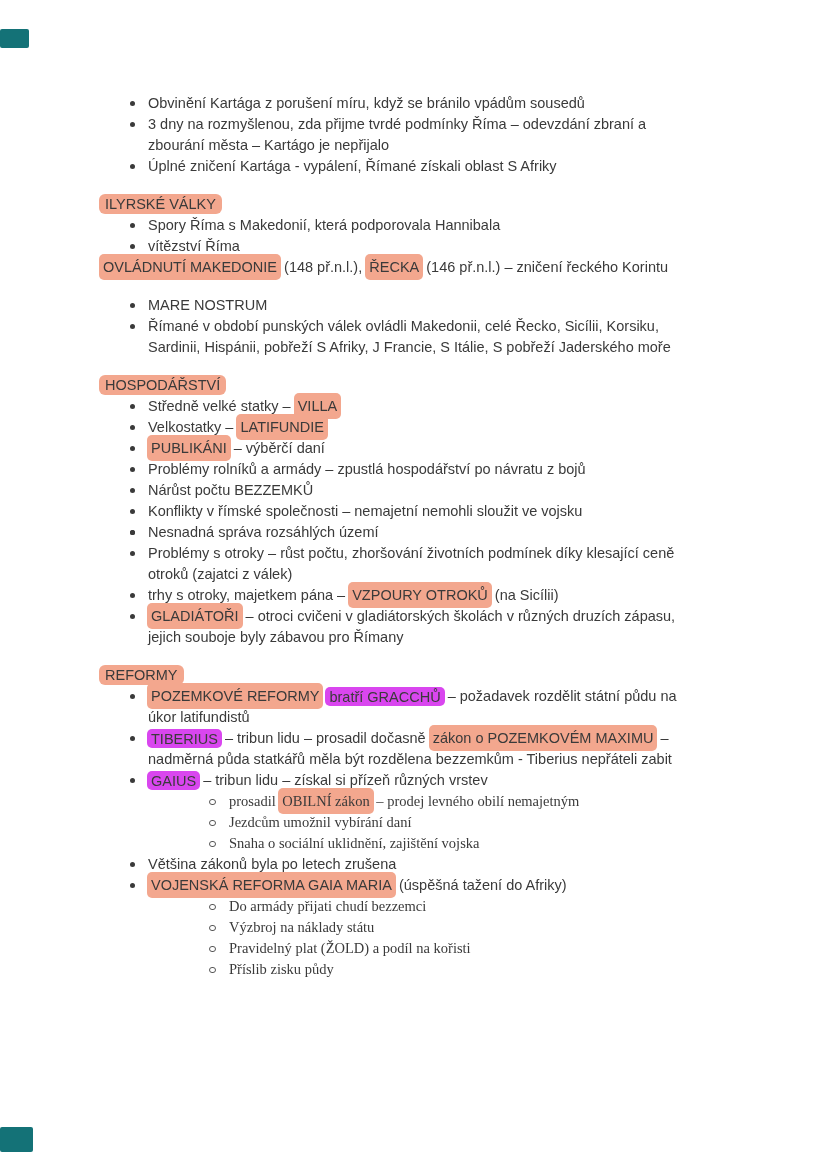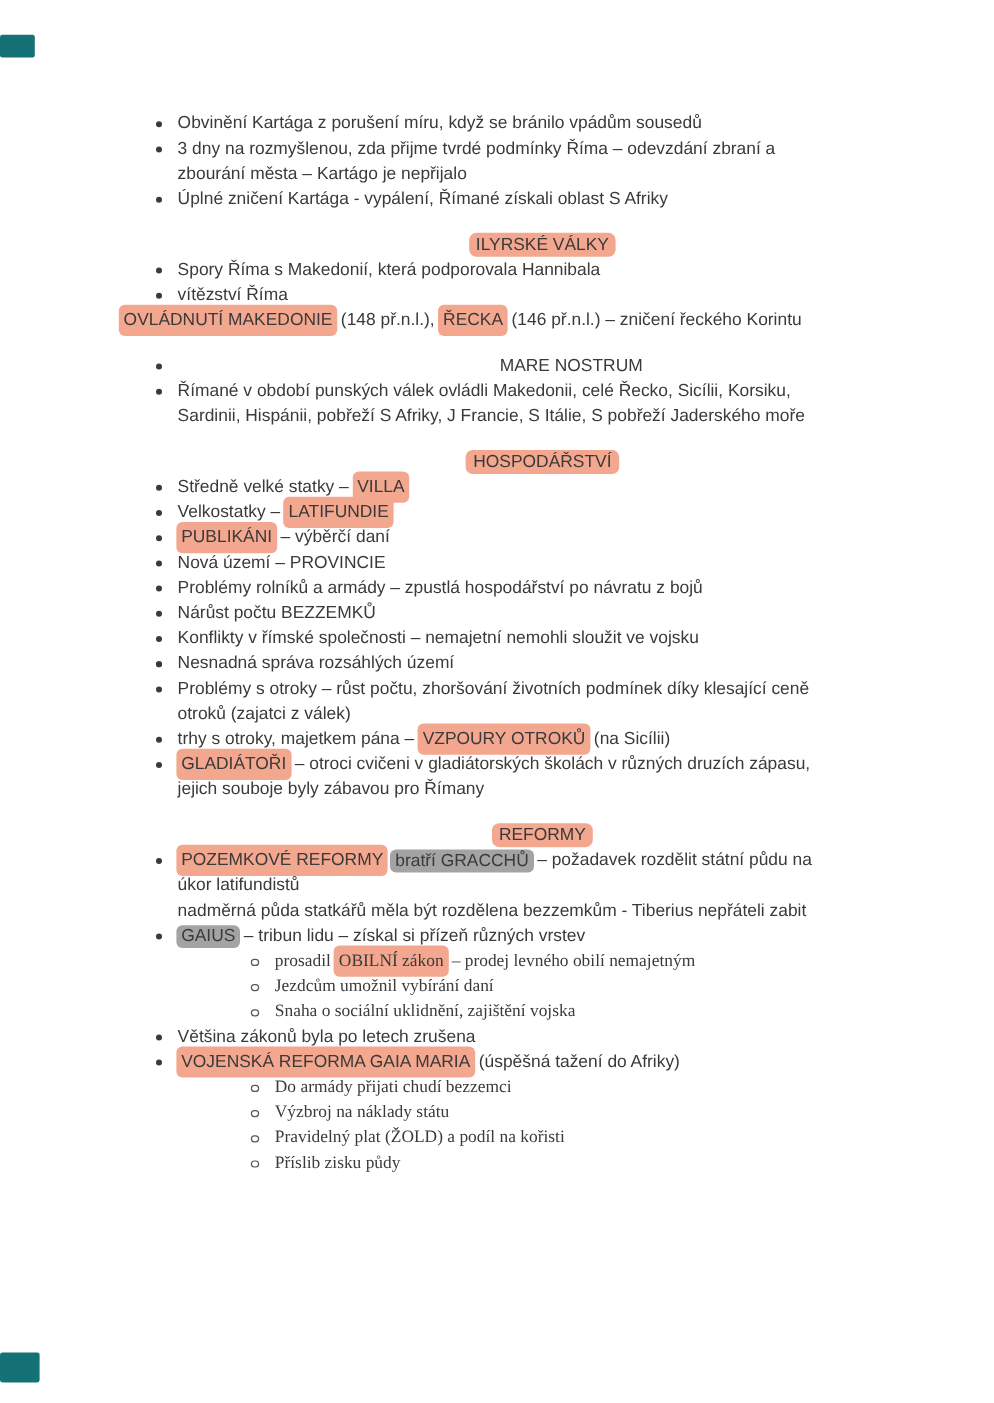--- a/index.html
+++ b/index.html
@@ -8,40 +8,40 @@
     background: #ffffff;
     overflow: hidden;
     position: relative;
     font-family: "Liberation Sans", "DejaVu Sans", sans-serif;
     font-size: 14.5px;
     line-height: 21px;
     color: #3a3a3a;
   }
   .doc { padding: 93px 24px 0 100px; }
   .row { position: relative; white-space: nowrap; }
-  .gap { margin-top: 17px; text-align: center; }
+  .gap { margin-top: 17px; }
   .bullet   { margin-left: 28px;  padding-left: 20px; }
   .subbullet{ margin-left: 107px; padding-left: 22px; font-family: Liberation Serif, serif; }
   .paragraph{ margin-left: 0; }
   .heading  { margin-left: 0; }
   .marker { position: absolute; display: inline-block; }
   .marker.dot {
     left: 2px; top: 8px; width: 5px; height: 5px;
     border-radius: 50%; background: #3a3a3a;
   }
   .marker.circle {
     left: 2px; top: 7.5px; width: 4.5px; height: 4.5px;
     border-radius: 50%; border: 1.3px solid #565656; background: transparent;
   }
   .hl-salmon {
     background: #f3a78e; border-radius: 5px;
     padding: 5px 4px; margin: 0 -1px;
   }
   .hl-yellow {
-    background: #a3a3a3; border-radius: 5px;
+    background: #d946ef; border-radius: 5px;
     padding: 1.5px 4px; margin: 0 -1px;
   }
   .heading .hl-salmon { padding: 2px 6px; border-radius: 6px; }
   .corner-mark { position: absolute; left: 0; background: #147277; border-radius: 2px; }
   #corner-top    { top: 29px;   width: 29px; height: 19px; }
   #corner-bottom { top: 1127px; width: 33px; height: 25px; }
 </style>
 </head>
 <body>
 
@@ -57,34 +57,34 @@
     <div class="row bullet"><span class="marker dot"></span><span>Spory Říma s Makedonií, která podporovala Hannibala</span></div>
     <div class="row bullet"><span class="marker dot"></span><span>vítězství Říma</span></div>
     <div class="row paragraph"><span class="hl-salmon">OVLÁDNUTÍ MAKEDONIE</span><span> (148 př.n.l.), </span><span class="hl-salmon">ŘECKA</span><span> (146 př.n.l.) – zničení řeckého Korintu</span></div>
     <div class="row bullet gap"><span class="marker dot"></span><span>MARE NOSTRUM</span></div>
     <div class="row bullet"><span class="marker dot"></span><span>Římané v období punských válek ovládli Makedonii, celé Řecko, Sicílii, Korsiku,</span></div>
     <div class="row bullet cont"><span>Sardinii, Hispánii, pobřeží S Afriky, J Francie, S Itálie, S pobřeží Jaderského moře</span></div>
     <div class="row heading gap"><span class="hl-salmon">HOSPODÁŘSTVÍ</span></div>
     <div class="row bullet"><span class="marker dot"></span><span>Středně velké statky – </span><span class="hl-salmon">VILLA</span></div>
     <div class="row bullet"><span class="marker dot"></span><span>Velkostatky – </span><span class="hl-salmon">LATIFUNDIE</span></div>
     <div class="row bullet"><span class="marker dot"></span><span class="hl-salmon">PUBLIKÁNI</span><span> – výběrčí daní</span></div>
-    <div class="row bullet"><span class="marker dot"></span><span>Nová území – PROVINCIE</span></div>
     <div class="row bullet"><span class="marker dot"></span><span>Problémy rolníků a armády – zpustlá hospodářství po návratu z bojů</span></div>
     <div class="row bullet"><span class="marker dot"></span><span>Nárůst počtu BEZZEMKŮ</span></div>
     <div class="row bullet"><span class="marker dot"></span><span>Konflikty v římské společnosti – nemajetní nemohli sloužit ve vojsku</span></div>
     <div class="row bullet"><span class="marker dot"></span></div>
     <div class="row bullet"><span class="marker dot"></span><span>Nesnadná správa rozsáhlých území</span></div>
     <div class="row bullet"><span class="marker dot"></span><span>Problémy s otroky – růst počtu, zhoršování životních podmínek díky klesající ceně</span></div>
     <div class="row bullet cont"><span>otroků (zajatci z válek)</span></div>
     <div class="row bullet"><span class="marker dot"></span><span>trhy s otroky, majetkem pána – </span><span class="hl-salmon">VZPOURY OTROKŮ</span><span> (na Sicílii)</span></div>
     <div class="row bullet"><span class="marker dot"></span><span class="hl-salmon">GLADIÁTOŘI</span><span> – otroci cvičeni v gladiátorských školách v různých druzích zápasu,</span></div>
     <div class="row bullet cont"><span>jejich souboje byly zábavou pro Římany</span></div>
     <div class="row heading gap"><span class="hl-salmon">REFORMY</span></div>
     <div class="row bullet"><span class="marker dot"></span><span class="hl-salmon">POZEMKOVÉ REFORMY</span><span> </span><span class="hl-yellow">bratří GRACCHŮ</span><span> – požadavek rozdělit státní půdu na</span></div>
     <div class="row bullet cont"><span>úkor latifundistů</span></div>
+    <div class="row bullet"><span class="marker dot"></span><span class="hl-yellow">TIBERIUS</span><span> – tribun lidu – prosadil dočasně </span><span class="hl-salmon">zákon o POZEMKOVÉM MAXIMU</span><span> –</span></div>
     <div class="row bullet cont"><span>nadměrná půda statkářů měla být rozdělena bezzemkům - Tiberius nepřáteli zabit</span></div>
     <div class="row bullet"><span class="marker dot"></span><span class="hl-yellow">GAIUS</span><span> – tribun lidu – získal si přízeň různých vrstev</span></div>
     <div class="row subbullet"><span class="marker circle"></span><span>prosadil </span><span class="hl-salmon">OBILNÍ zákon</span><span> – prodej levného obilí nemajetným</span></div>
     <div class="row subbullet"><span class="marker circle"></span><span>Jezdcům umožnil vybírání daní</span></div>
     <div class="row subbullet"><span class="marker circle"></span><span>Snaha o sociální uklidnění, zajištění vojska</span></div>
     <div class="row bullet"><span class="marker dot"></span><span>Většina zákonů byla po letech zrušena</span></div>
     <div class="row bullet"><span class="marker dot"></span><span class="hl-salmon">VOJENSKÁ REFORMA GAIA MARIA</span><span> (úspěšná tažení do Afriky)</span></div>
     <div class="row subbullet"><span class="marker circle"></span><span>Do armády přijati chudí bezzemci</span></div>
     <div class="row subbullet"><span class="marker circle"></span><span>Výzbroj na náklady státu</span></div>
     <div class="row subbullet"><span class="marker circle"></span><span>Pravidelný plat (ŽOLD) a podíl na kořisti</span></div>

